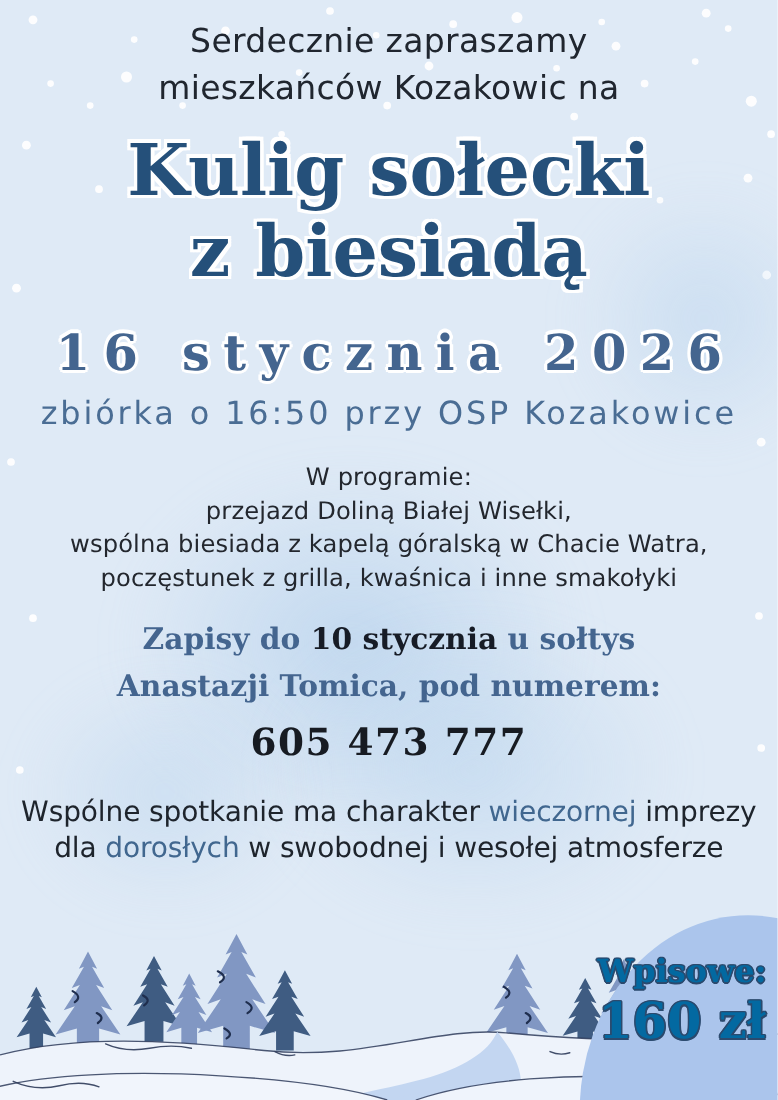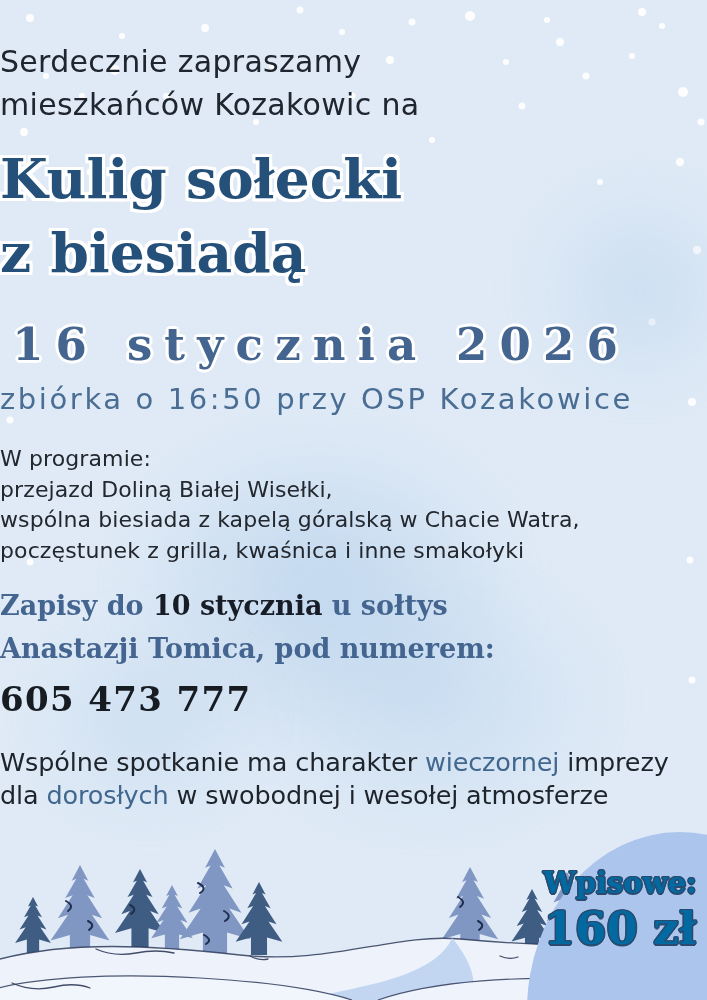--- a/index.html
+++ b/index.html
@@ -12,31 +12,31 @@
   }
   
   .wc{position:absolute;border-radius:50%;filter:blur(20px);pointer-events:none;}
   .wc1{left:110px;top:420px;width:420px;height:330px;background:radial-gradient(ellipse at center,rgba(170,202,233,.55) 0%,rgba(170,202,233,0) 70%);}
   .wc2{left:240px;top:560px;width:380px;height:280px;background:radial-gradient(ellipse at center,rgba(178,208,236,.45) 0%,rgba(178,208,236,0) 70%);}
   .wc3{left:520px;top:170px;width:240px;height:240px;background:radial-gradient(ellipse at center,rgba(176,206,235,.40) 0%,rgba(176,206,235,0) 70%);}
   .wc4{left:20px;top:610px;width:260px;height:220px;background:radial-gradient(ellipse at center,rgba(176,206,235,.38) 0%,rgba(176,206,235,0) 70%);}
 
   .snow-dots{position:absolute;left:0;top:0;}
 
-  .content{position:relative;width:100%;text-align:left;padding-top:40px;z-index:2;}
+  .content{position:relative;width:100%;text-align:center;padding-top:16px;z-index:2;}
 
   .intro{
     font-size:30px;line-height:43px;font-weight:500;
     color:#20262f;letter-spacing:.01em;
   }
   .title{
     margin-top:16px;
     font-family:"DejaVu Serif","Liberation Serif",serif;
     font-weight:700;
-    font-size:55px;line-height:74px;
+    font-size:65px;line-height:74px;
     color:#25507a;
     text-shadow:3px 0 #fff,-3px 0 #fff,0 3px #fff,0 -3px #fff,
                 2px 2px #fff,-2px 2px #fff,2px -2px #fff,-2px -2px #fff,
                 3px 3px #fff,-3px -3px #fff,3px -3px #fff,-3px 3px #fff;
   }
   .date{
     margin-top:26px;
     font-family:"DejaVu Serif","Liberation Serif",serif;
     font-weight:700;
     font-size:45px;line-height:58px;

